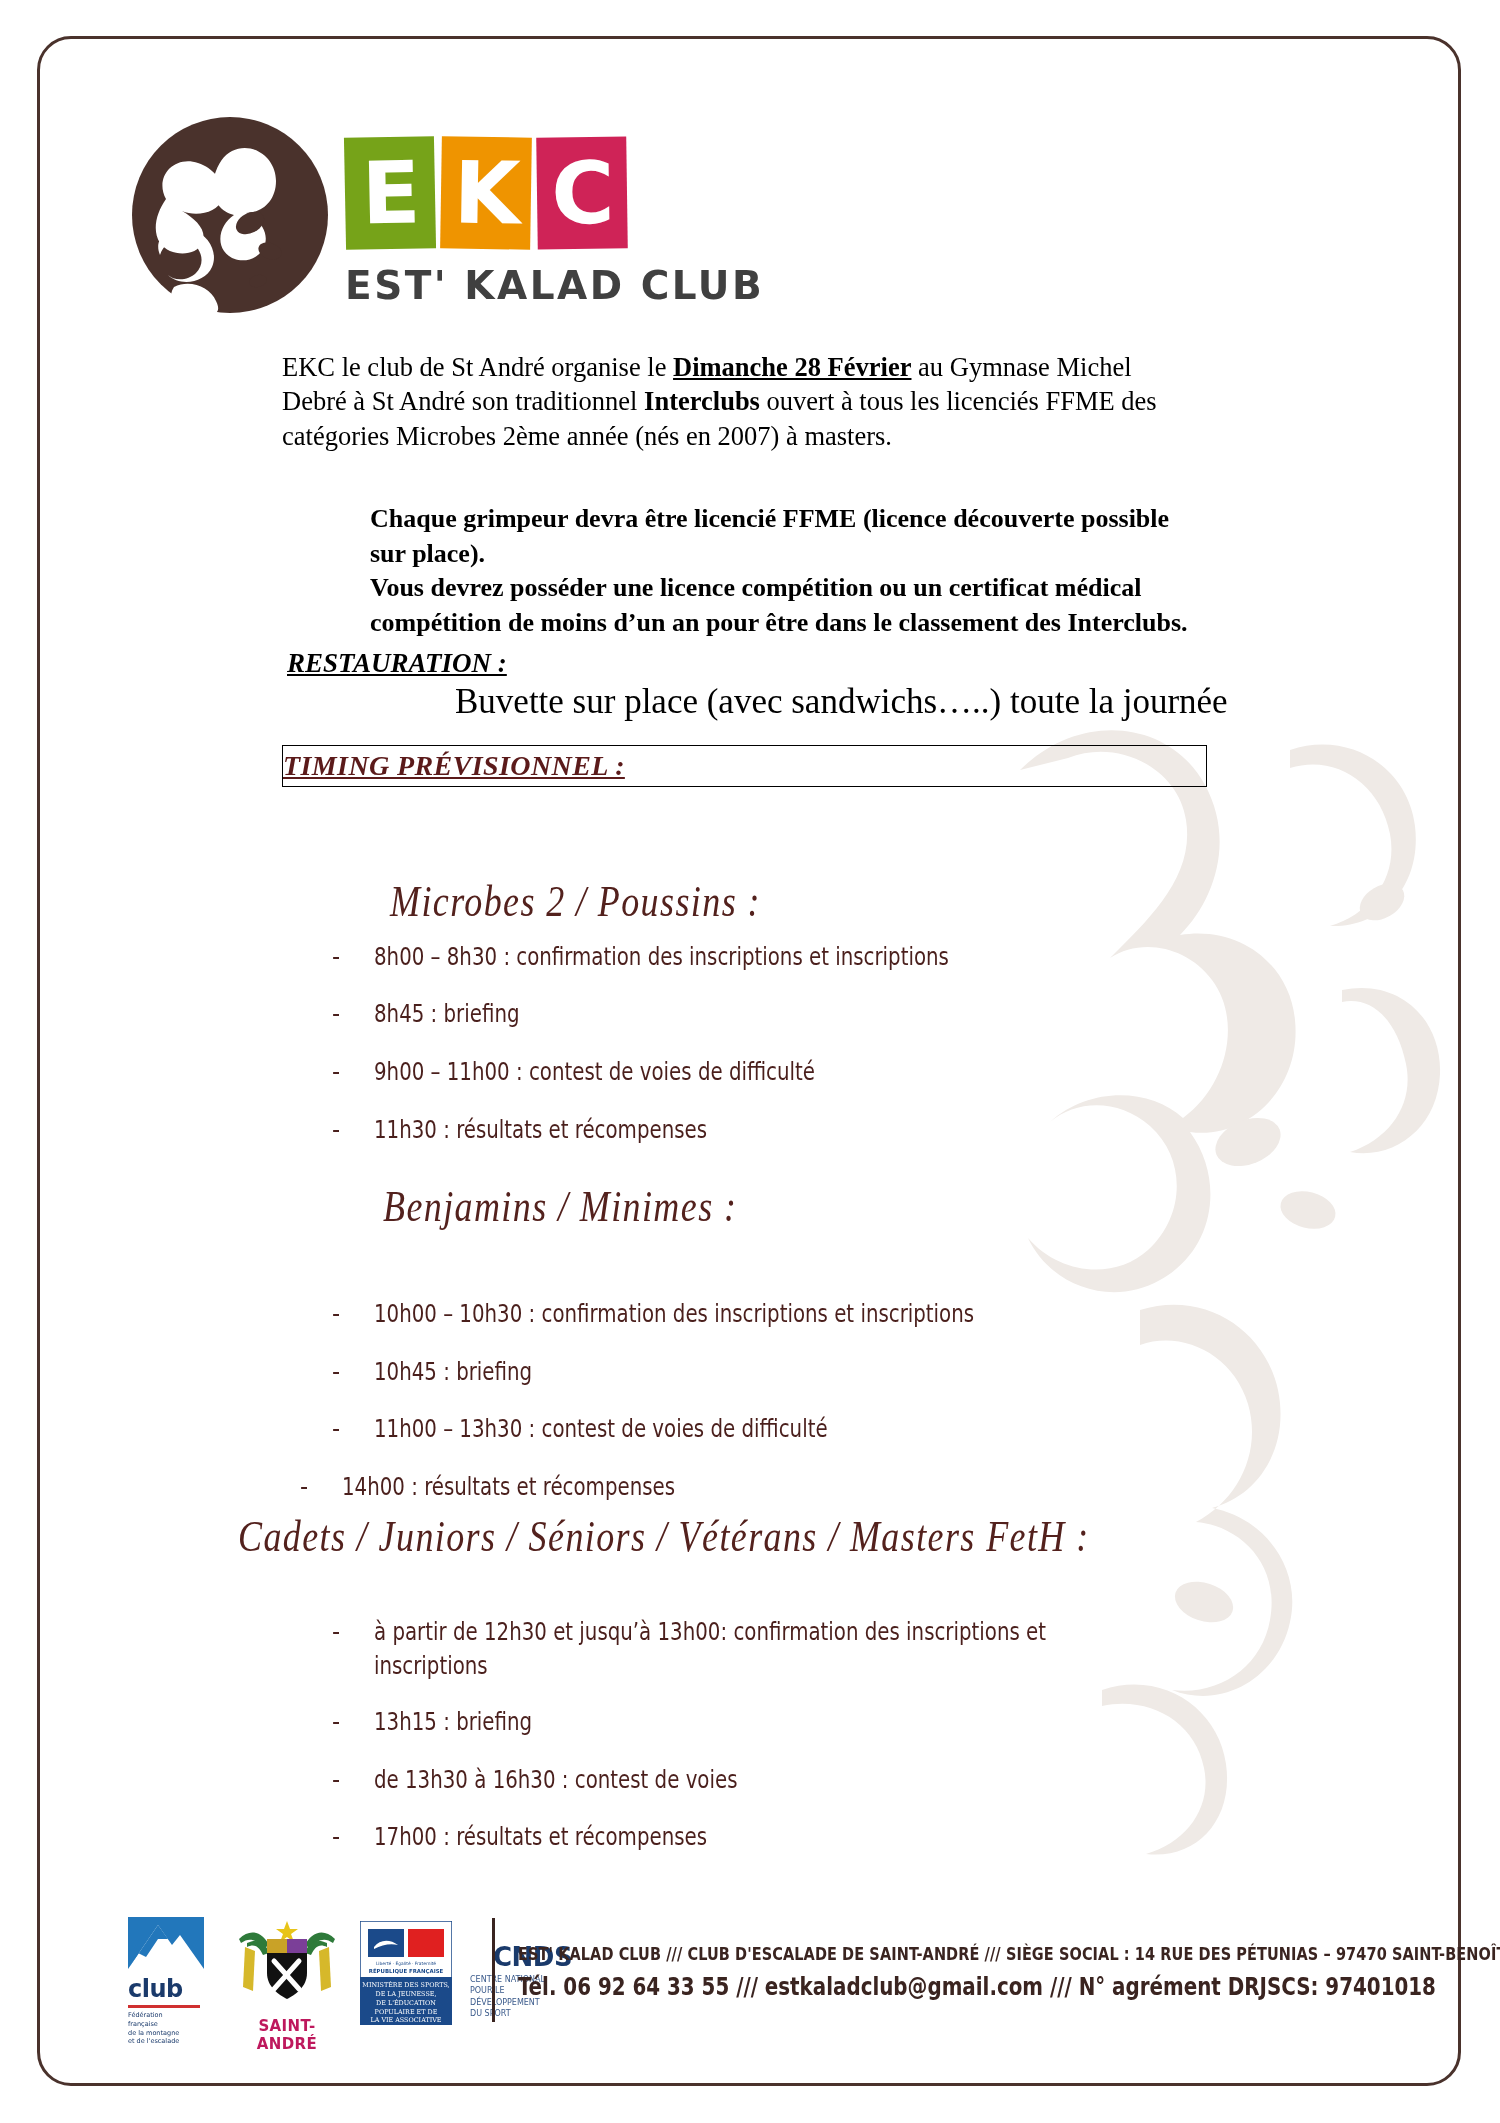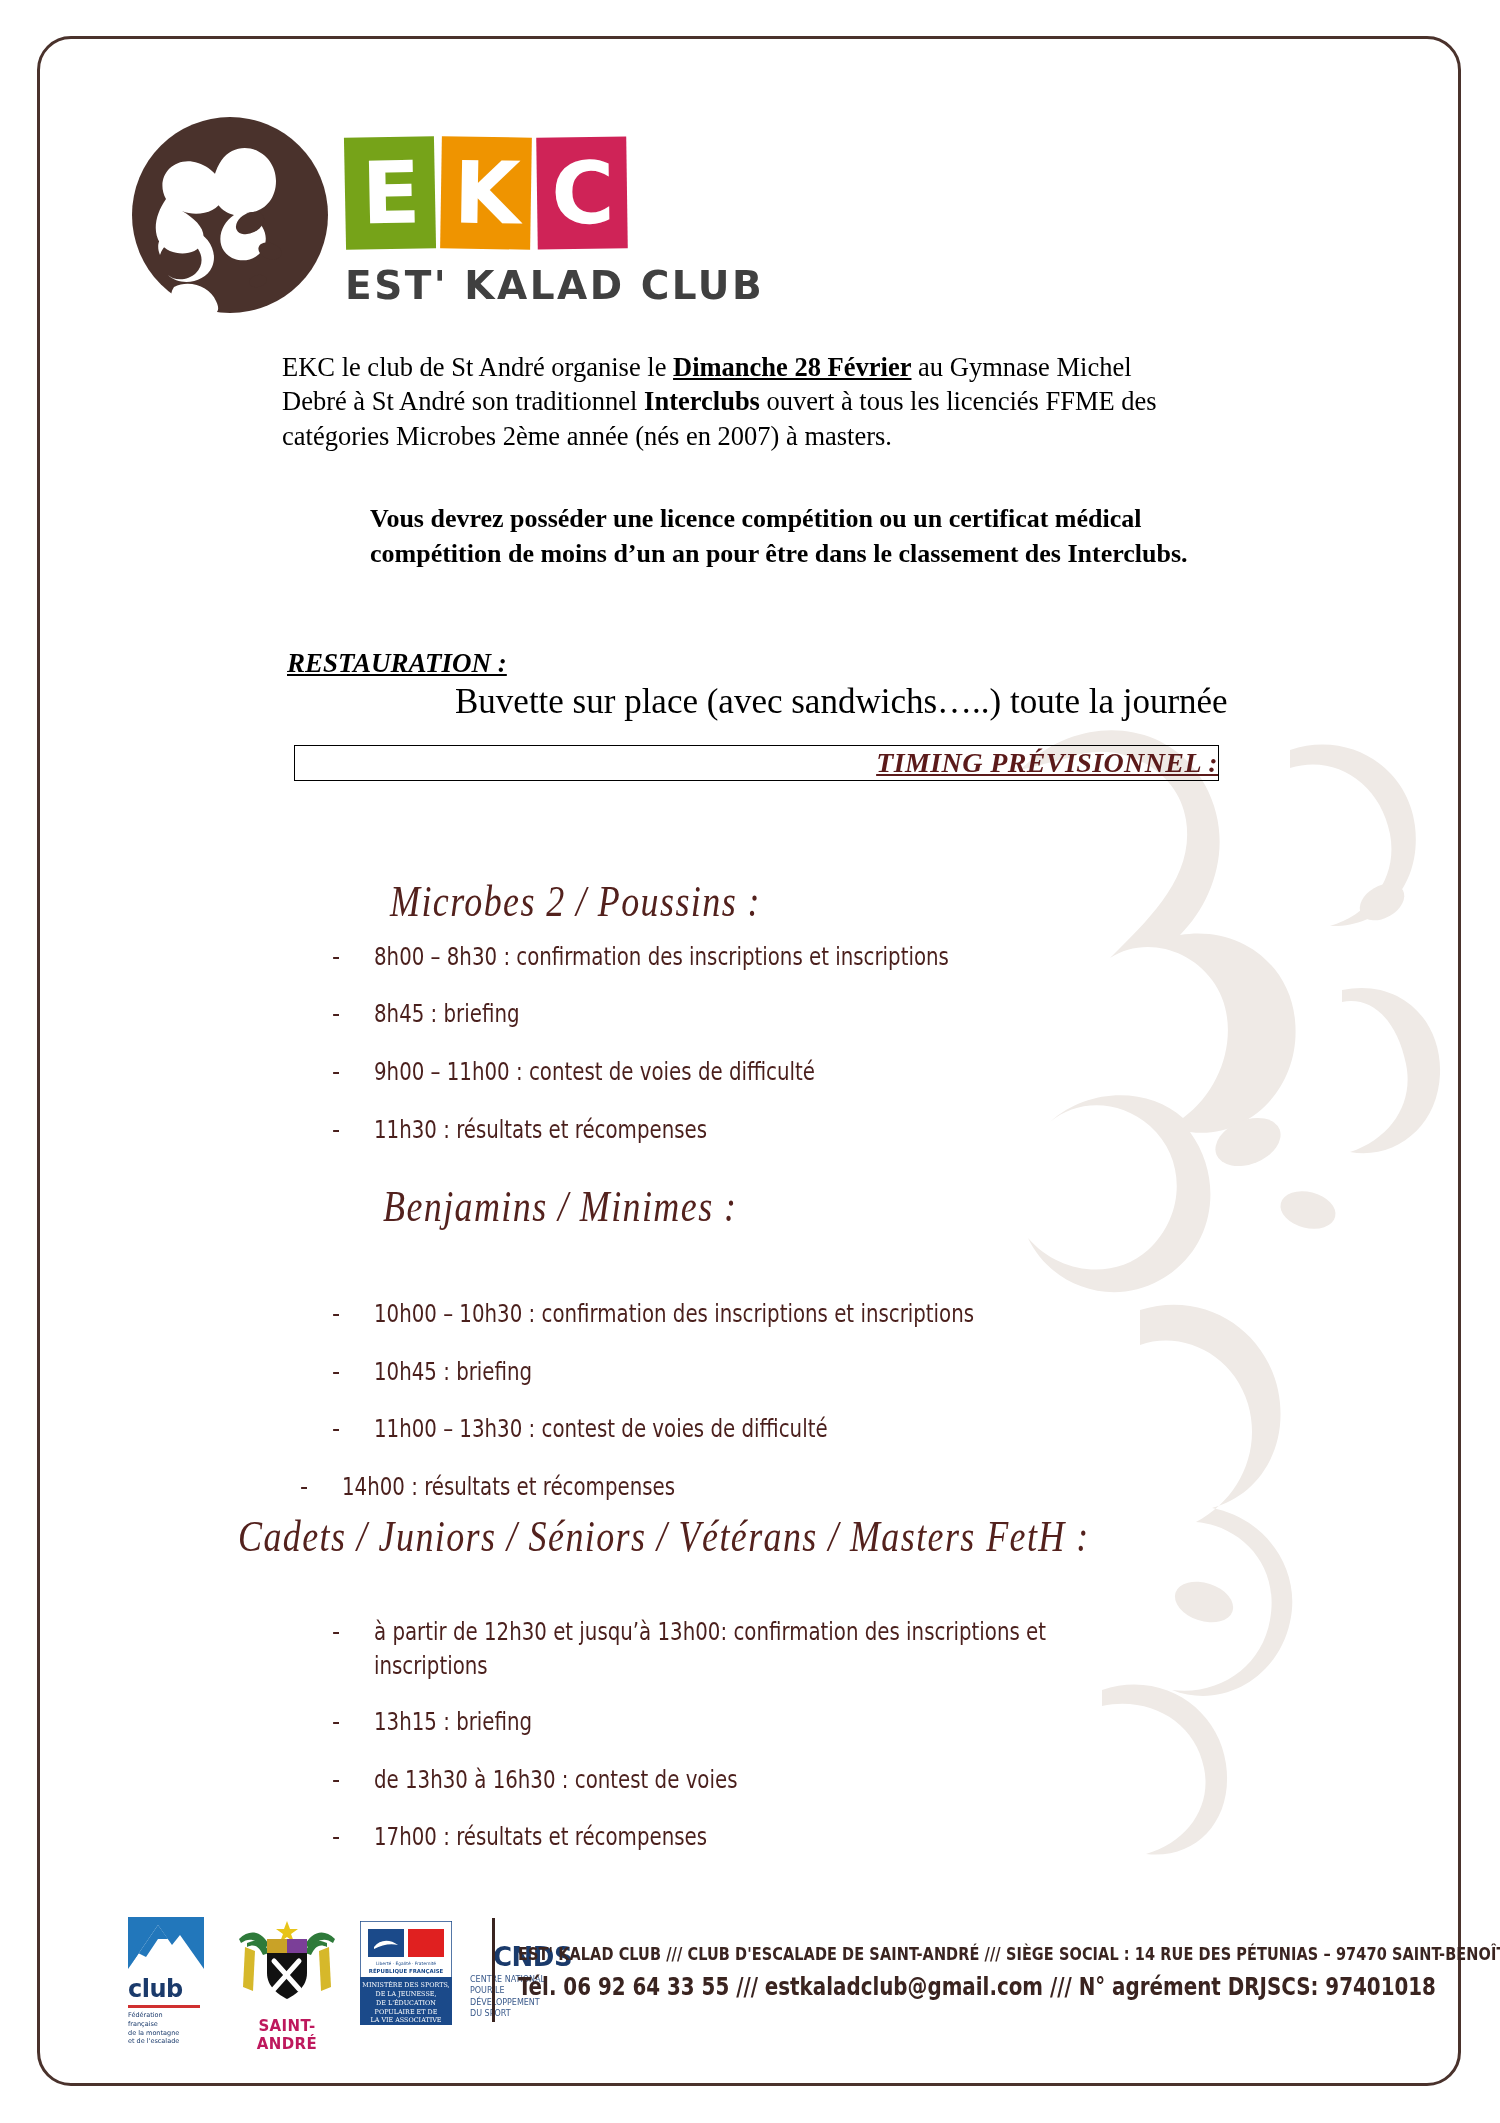--- a/index.html
+++ b/index.html
@@ -152,31 +152,31 @@
     top: 682px;
     z-index: 3;
     font-family: "Liberation Serif", serif;
     font-size: 35px;
     color: #000000;
   }
 
   
   .timing-box {
     position: absolute;
-    left: 294px;
+    left: 282px;
     top: 745px;
     width: 925px;
-    height: 36px;
+    height: 42px;
     border: 1.5px solid #000000;
     box-sizing: border-box;
     background: transparent;
     z-index: 3;
     display: flex;
     align-items: center;
-    justify-content: flex-end;
+    justify-content: flex-start;
   }
   .timing-title {
     font-family: "Liberation Serif", serif;
     font-style: italic;
     font-weight: bold;
     font-size: 28px;
     letter-spacing: 0.4px;
     color: #5b1a1a;
     text-decoration: underline;
   }
@@ -379,20 +379,21 @@
     </div>
 
     <div class="club-name">EST' KALAD CLUB</div>
   </div>
 
   <div class="intro">
     <span>EKC le club de St André organise le </span><b><u>Dimanche 28 Février</u></b><span> au Gymnase Michel Debré à St André son traditionnel </span><b>Interclubs</b><span> ouvert à tous les licenciés FFME des catégories Microbes 2ème année (nés en 2007) à masters.</span>
   </div>
 
   <div class="notice">
+    <div>Chaque grimpeur devra être licencié FFME (licence découverte possible sur place).</div>
     <div>Vous devrez posséder une licence compétition ou un certificat médical compétition de moins d’un an pour être dans le classement des Interclubs.</div>
   </div>
 
   <div class="restauration">RESTAURATION :</div>
   <div class="buvette">Buvette sur place (avec sandwichs…..) toute la journée</div>
 
   <div class="timing-box">
     <span class="timing-title">TIMING PRÉVISIONNEL :</span>
   </div>
 

